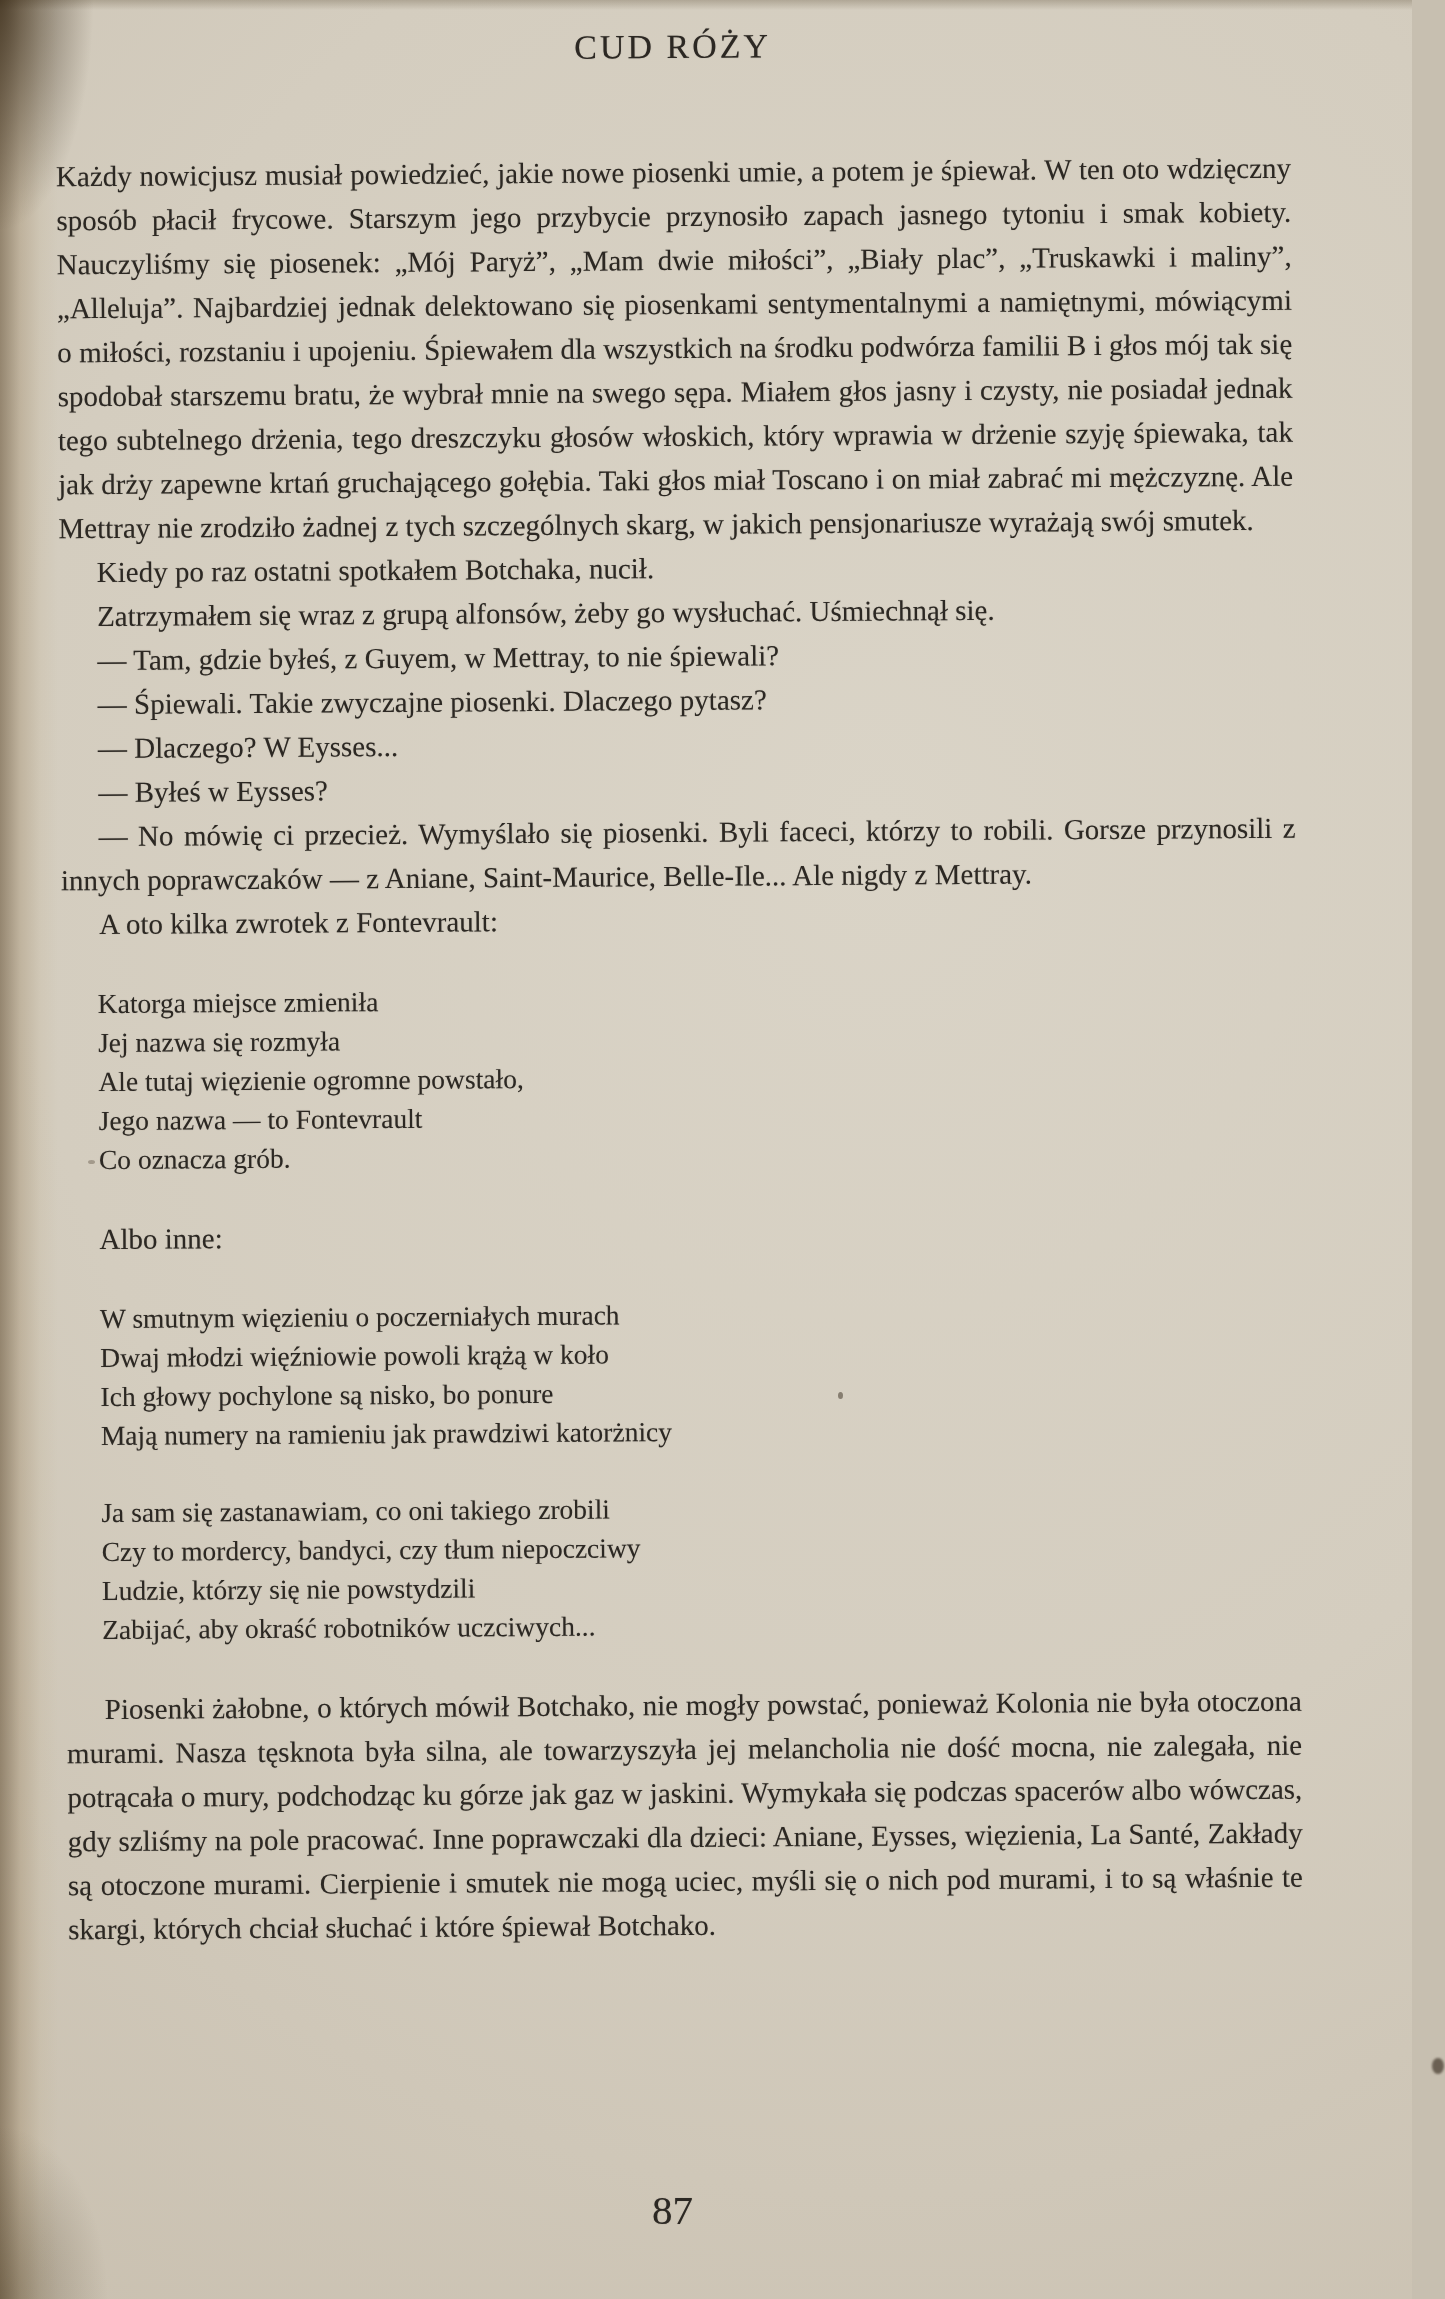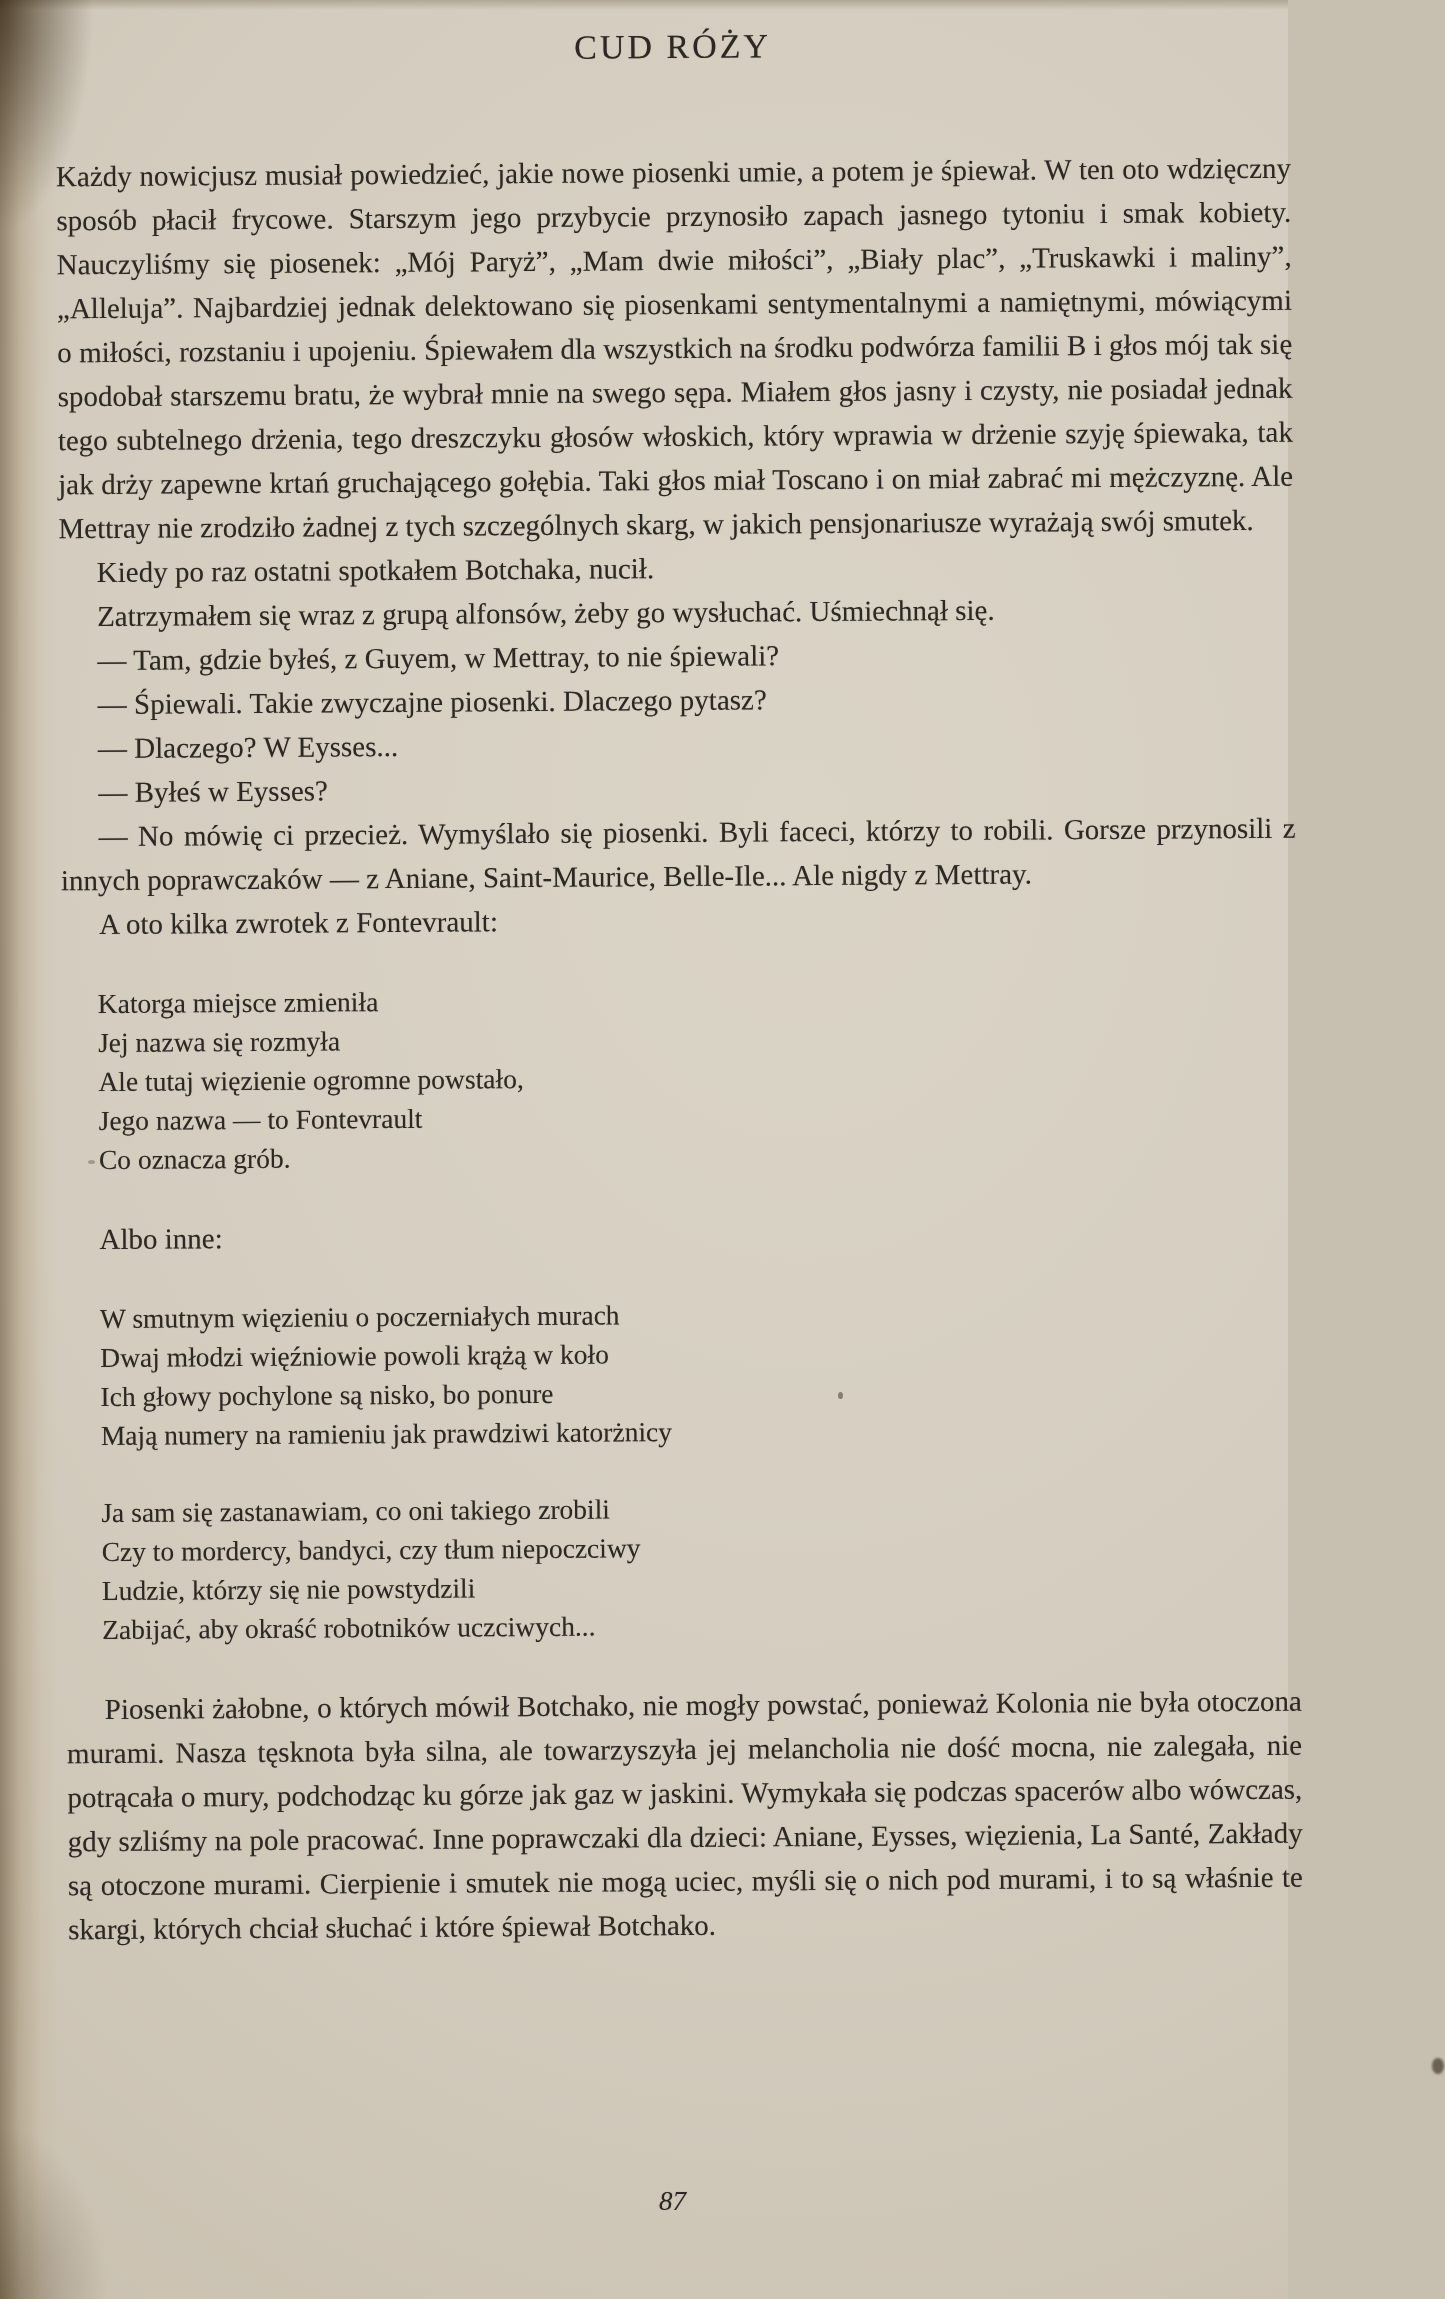--- a/index.html
+++ b/index.html
@@ -3,21 +3,21 @@
 <meta charset="utf-8">
 <style>
   html, body {
     margin: 0; padding: 0;
     width: 1445px; height: 2299px;
     overflow: hidden;
     background: #c7bfb0;
   }
   .page {
     position: relative;
-    width: 1288px; height: 2299px;
+    width: 1412px; height: 2299px;
     background:
       radial-gradient(135% 95% at 62% 36%, #dad4c7 0%, #d4cdbf 45%, #cac1b1 80%, #b9af9c 100%);
     font-family: "Liberation Serif", "DejaVu Serif", serif;
     color: #2c2823;
   }
   
   .edge-left {
     position: absolute; left: 0; top: 0; bottom: 0; width: 58px;
     background: linear-gradient(90deg,
       rgba(97,76,47,0.55) 0%,
@@ -73,22 +73,21 @@
     font-size: 27.5px;
     line-height: 39px;
     text-shadow: 0 0 1px rgba(44,40,35,0.32);
   }
   .poem-line { white-space: pre-wrap; }
   .block-poem-label { padding-left: 36px; margin-top: 38px !important; }
   .page-number {
     position: absolute;
     left: 55px; top: 2186px; width: 1235px;
     text-align: center;
-    font-style: italic;
-    font-size: 27px;
+    font-size: 41px;
     color: #2c2823;
     text-shadow: 0 0 1px rgba(44,40,35,0.35);
   }
 </style>
 </head>
 <body>
 
 <div class="page">
   <div class="edge-left"></div>
   <div class="edge-top"></div>

